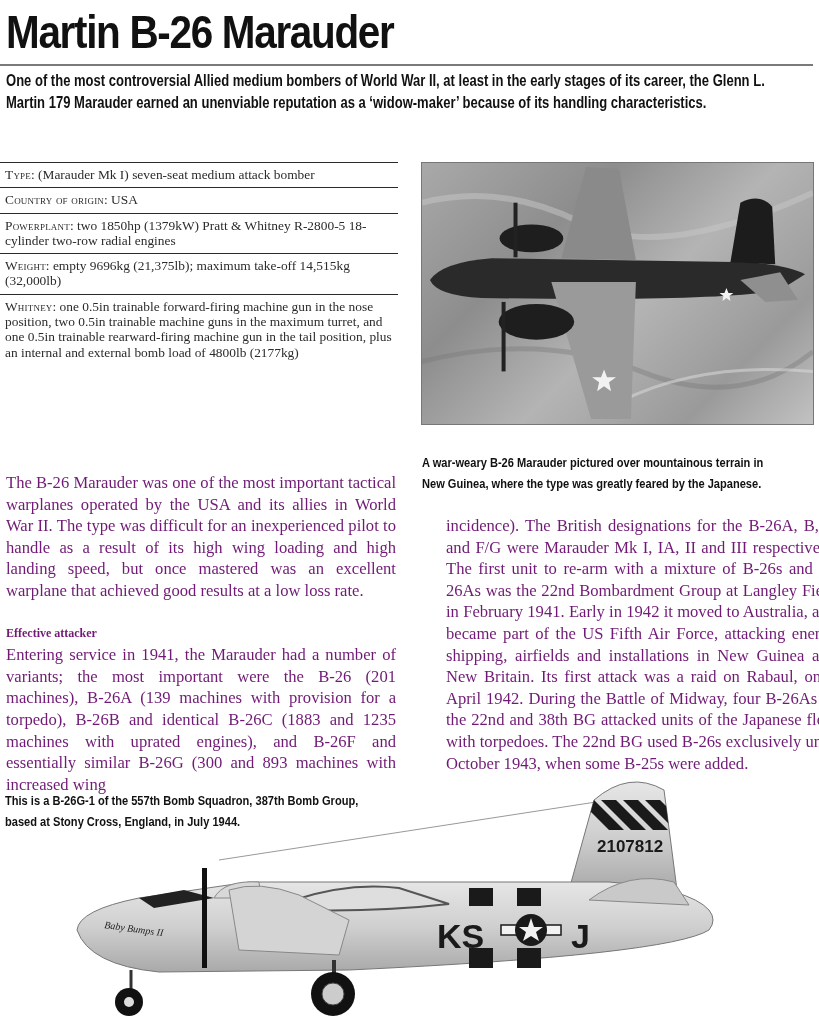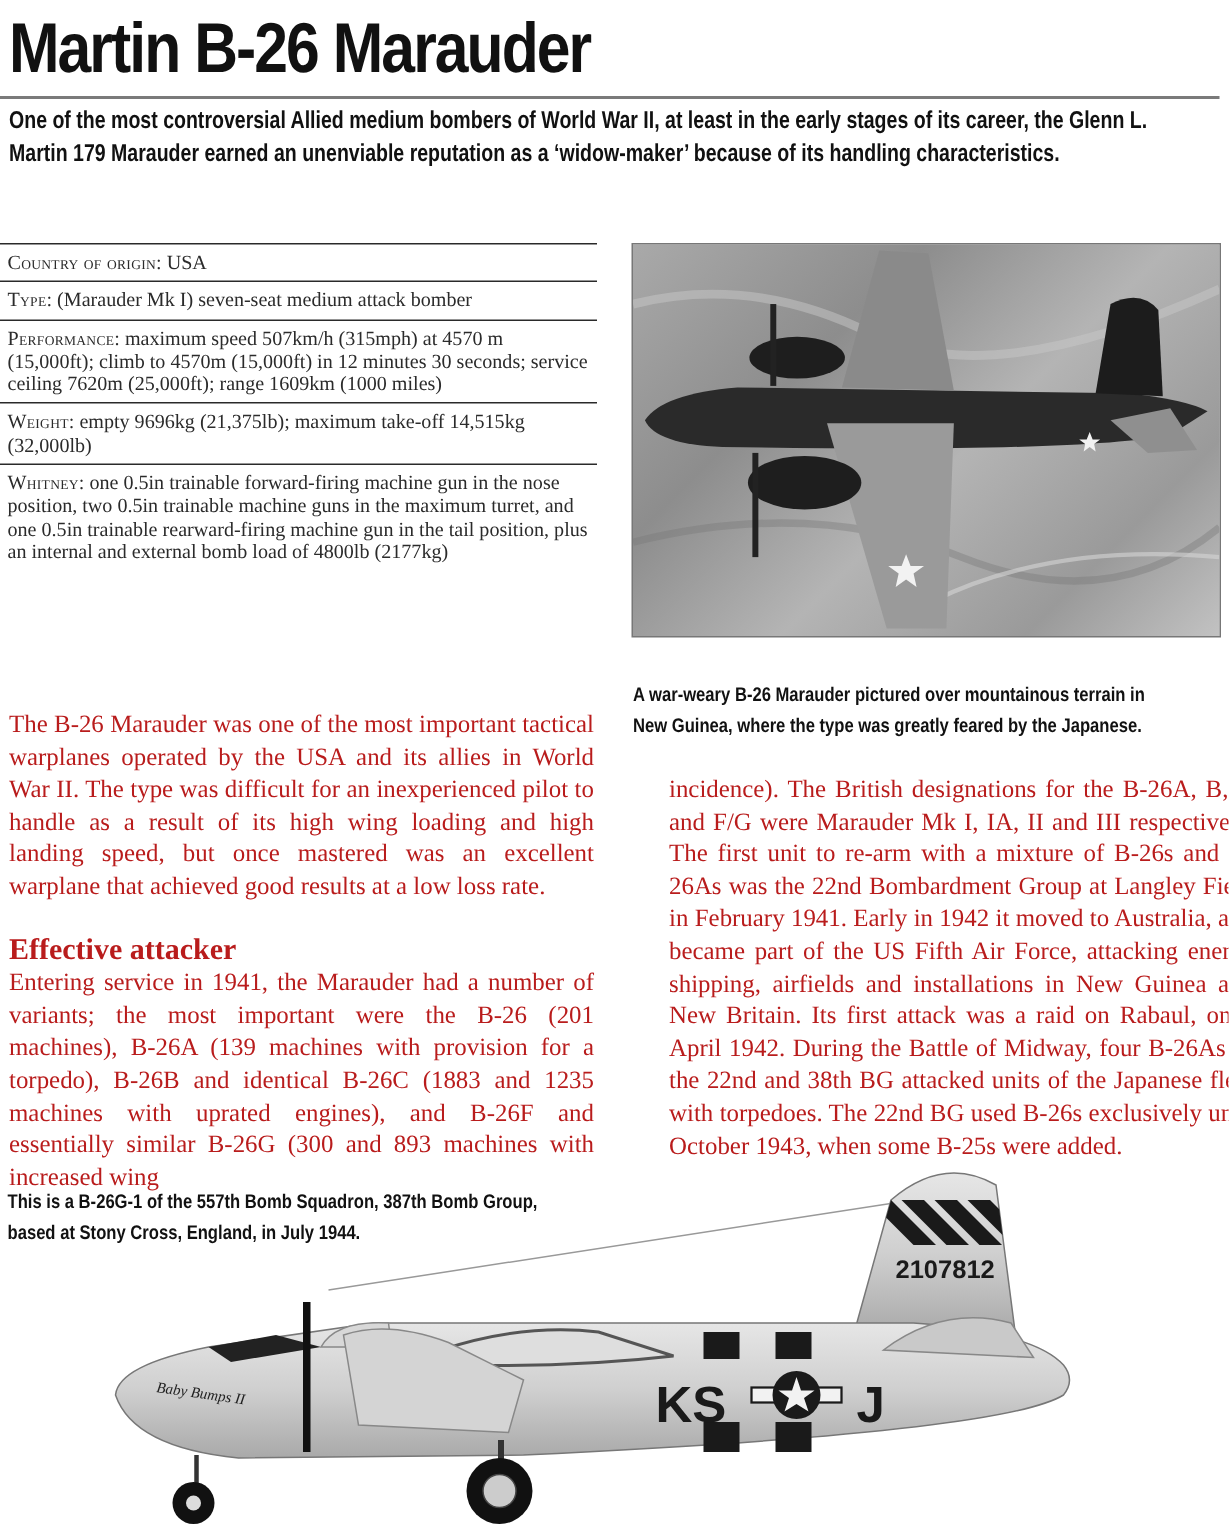--- a/index.html
+++ b/index.html
@@ -24,25 +24,25 @@
   .specs { position: absolute; left: 0; top: 162px; width: 398px; }
   .spec {
     border-top: 1.5px solid #2a2a2a;
     padding: 4px 2px 5px 5px;
     font-size: 13.4px; line-height: 15.3px; color: #2b2b2b;
   }
   .spec .k { font-variant: small-caps; letter-spacing: 0.2px; }
 
   .body-col {
     position: absolute; font-size: 16.6px; line-height: 21.6px;
-    text-align: justify; color: #b91c1c;
+    text-align: justify; color: #701a75;
   }
   .col-left { left: 6px; width: 390px; }
   .col-right { left: 423px; width: 390px; margin-left: 23px; }
-  .heading { font-weight: bold; font-size: 20px; line-height: 21.6px; }
+  .heading { font-weight: bold; font-size: 12px; line-height: 21.6px; }
 
   .photo {
     position: absolute; left: 421px; top: 162px; width: 393px; height: 263px;
     background: linear-gradient(135deg, #a9a9a9 0%, #8d8d8d 30%, #b4b4b4 55%, #9a9a9a 80%, #c2c2c2 100%);
     border: 1px solid #777; overflow: hidden;
   }
   .photo svg { width: 100%; height: 100%; display: block; }
 
   .caption {
     position: absolute; font-family: "Liberation Sans", sans-serif; font-weight: bold;
@@ -58,23 +58,23 @@
 </head>
 <body>
 
 <div class="title">Martin B-26 Marauder</div>
 <div class="title-rule"></div>
 <div class="intro">
     <span style="display:block;width:995px;">One of the most controversial Allied medium bombers of World War II, at least in the early stages of its career, the Glenn L. Martin 179 Marauder earned an unenviable reputation as a ‘widow-maker’ because of its handling characteristics.</span>
   </div>
 
 <div class="specs">
+  <div class="spec"><span class="k">Type</span>: <span>(Marauder Mk I) seven-seat medium attack bomber</span></div>
   <div class="spec"><span class="k">Country of origin</span>: <span>USA</span></div>
-  <div class="spec"><span class="k">Type</span>: <span>(Marauder Mk I) seven-seat medium attack bomber</span></div>
-  <div class="spec"><span class="k">Performance</span>: <span>maximum speed 507km/h (315mph) at 4570 m (15,000ft); climb to 4570m (15,000ft) in 12 minutes 30 seconds; service ceiling 7620m (25,000ft); range 1609km (1000 miles)</span></div>
+  <div class="spec"><span class="k">Powerplant</span>: <span>two 1850hp (1379kW) Pratt &amp; Whitney R-2800-5 18-cylinder two-row radial engines</span></div>
   <div class="spec"><span class="k">Weight</span>: <span>empty 9696kg (21,375lb); maximum take-off 14,515kg (32,000lb)</span></div>
   <div class="spec"><span class="k">Whitney</span>: <span>one 0.5in trainable forward-firing machine gun in the nose position, two 0.5in trainable machine guns in the maximum turret, and one 0.5in trainable rearward-firing machine gun in the tail position, plus an internal and external bomb load of 4800lb (2177kg)</span></div>
 </div>
 
 <div class="photo">
   <svg viewBox="0 0 393 263" preserveAspectRatio="none">
     <path d="M0 40 Q80 20 160 60 T393 30" stroke="#c8c8c8" stroke-width="6" fill="none" opacity="0.5"></path>
     <path d="M0 200 Q120 170 220 210 T393 190" stroke="#777" stroke-width="5" fill="none" opacity="0.4"></path>
     <path d="M200 240 Q280 200 393 210" stroke="#d5d5d5" stroke-width="3" fill="none" opacity="0.6"></path>
 

